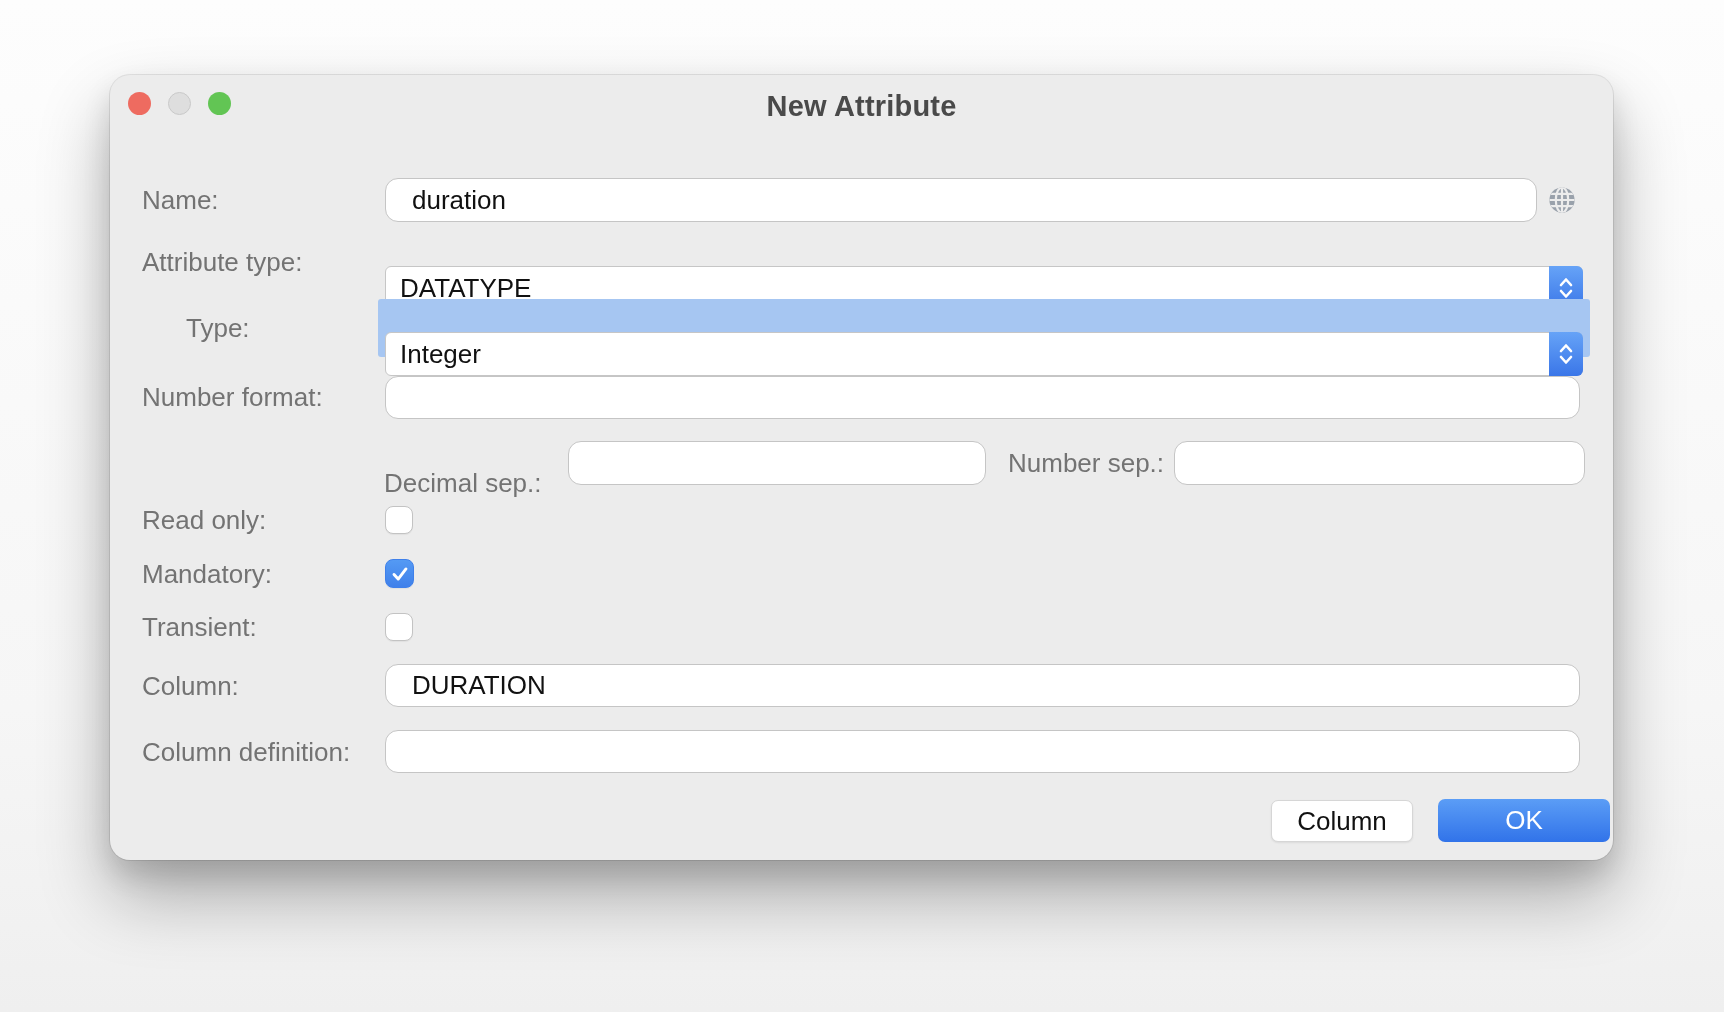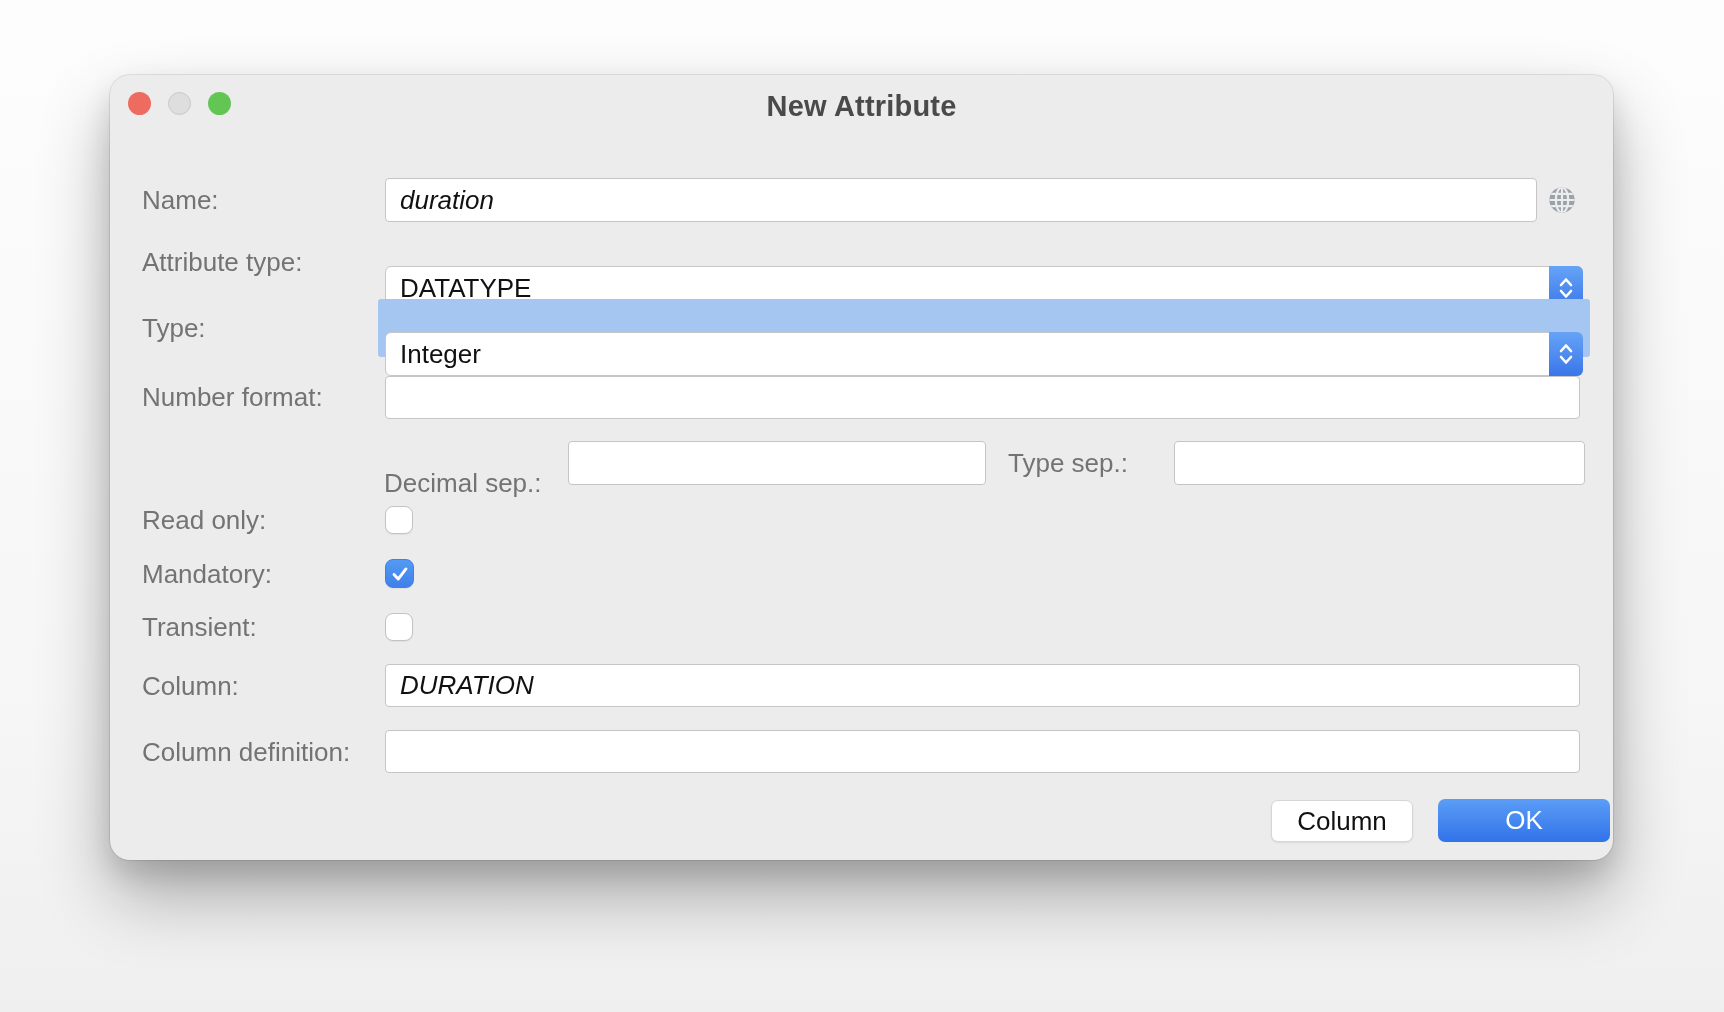--- a/index.html
+++ b/index.html
@@ -23,34 +23,34 @@
     position:absolute; top:15px; left:0; width:100%; text-align:center;
     font-size:29px; font-weight:bold; color:#4a4a4a; letter-spacing:0.2px;
   }
   
   .lbl {
     position:absolute; left:32px; font-size:26px; line-height:32px; color:#737373;
     white-space:nowrap;
   }
   .lbl-name        { top:109px; }
   .lbl-attrtype    { top:171px; }
-  .lbl-type        { top:237px; }
+  .lbl-type        { top:237px;margin-left:44px; }
   .lbl-numformat   { top:306px; }
   .lbl-decsep      { left:274px; top:392px; }
   .lbl-groupsep    { left:898px; top:372px; }
   .lbl-readonly    { top:429px; }
   .lbl-mandatory   { top:483px; }
   .lbl-transient   { top:536px; }
   .lbl-column      { top:595px; }
   .lbl-coldef      { top:661px; }
   
   .text-input {
     position:absolute; height:43px; background:#fff; border:1px solid #c5c5c5;
-    border-radius:4px; font-family:"Liberation Sans",sans-serif;
-    font-size:26px; color:#111; padding:0 14px; outline:none;font-style:italic;
+    border-radius:13px; font-family:"Liberation Sans",sans-serif;
+    font-size:26px; color:#111; padding:0 26px; outline:none;
   }
   .in-name    { left:275px; top:103px;  width:1152px; height:44px; }
   .in-numfmt  { left:275px; top:301px;  width:1195px; }
   .in-decsep  { left:458px; top:366px;  width:418px; height:44px; }
   .in-grpsep  { left:1064px; top:366px; width:411px; height:44px; }
   .in-column  { left:275px; top:589px;  width:1195px; }
   .in-coldef  { left:275px; top:655px;  width:1195px; }
   
   .globe { position:absolute; left:1435px; top:108px; width:34px; height:34px; }
   
@@ -156,21 +156,21 @@
         </svg>
       </span>
     </div>
   </div>
 
   <div class="lbl lbl-numformat">Number format:</div>
   <input class="text-input in-numfmt" type="text" value="" style="">
 
   <div class="lbl lbl-decsep">Decimal sep.:</div>
   <input class="text-input in-decsep" type="text" value="" style="">
-  <div class="lbl lbl-groupsep">Type sep.:</div>
+  <div class="lbl lbl-groupsep">Number sep.:</div>
   <input class="text-input in-grpsep" type="text" value="" style="">
 
   <div class="lbl lbl-readonly">Read only:</div>
   <span class="checkbox cb-readonly" data-checked="false">
     
   </span>
 
   <div class="lbl lbl-mandatory">Mandatory:</div>
   <span class="checkbox cb-mandatory" data-checked="true">
     <svg class="check" viewBox="0 0 24 24" width="22" height="22" fill="none" stroke="#fff" stroke-width="3.2" stroke-linecap="round" stroke-linejoin="round">

